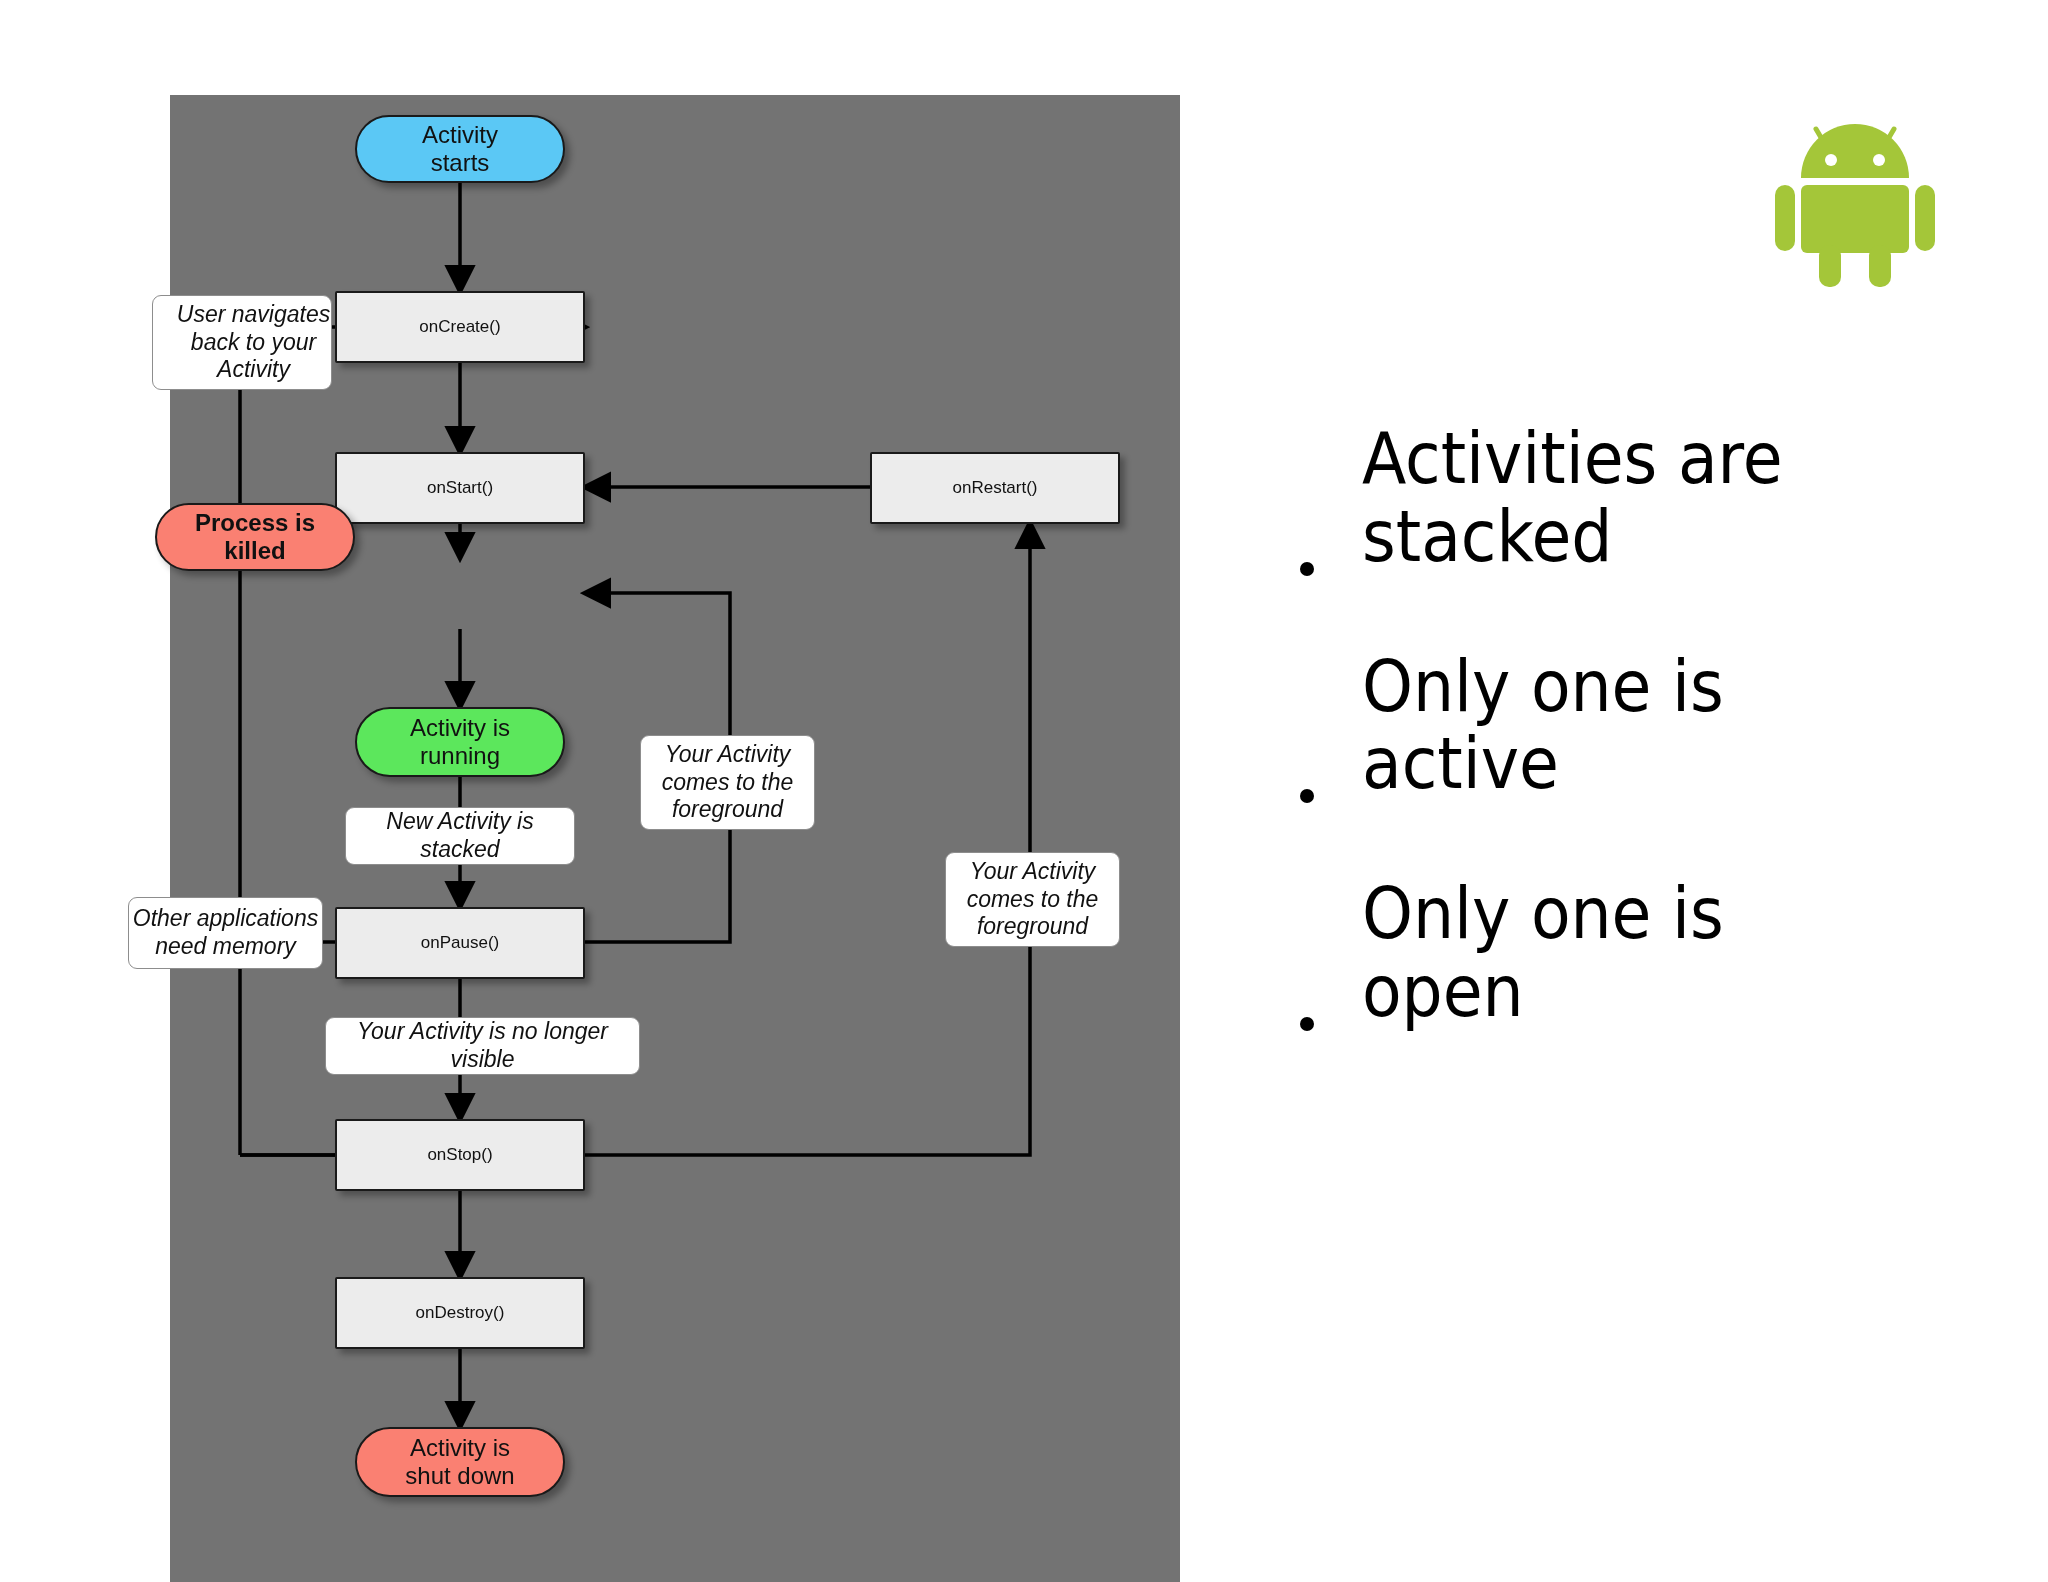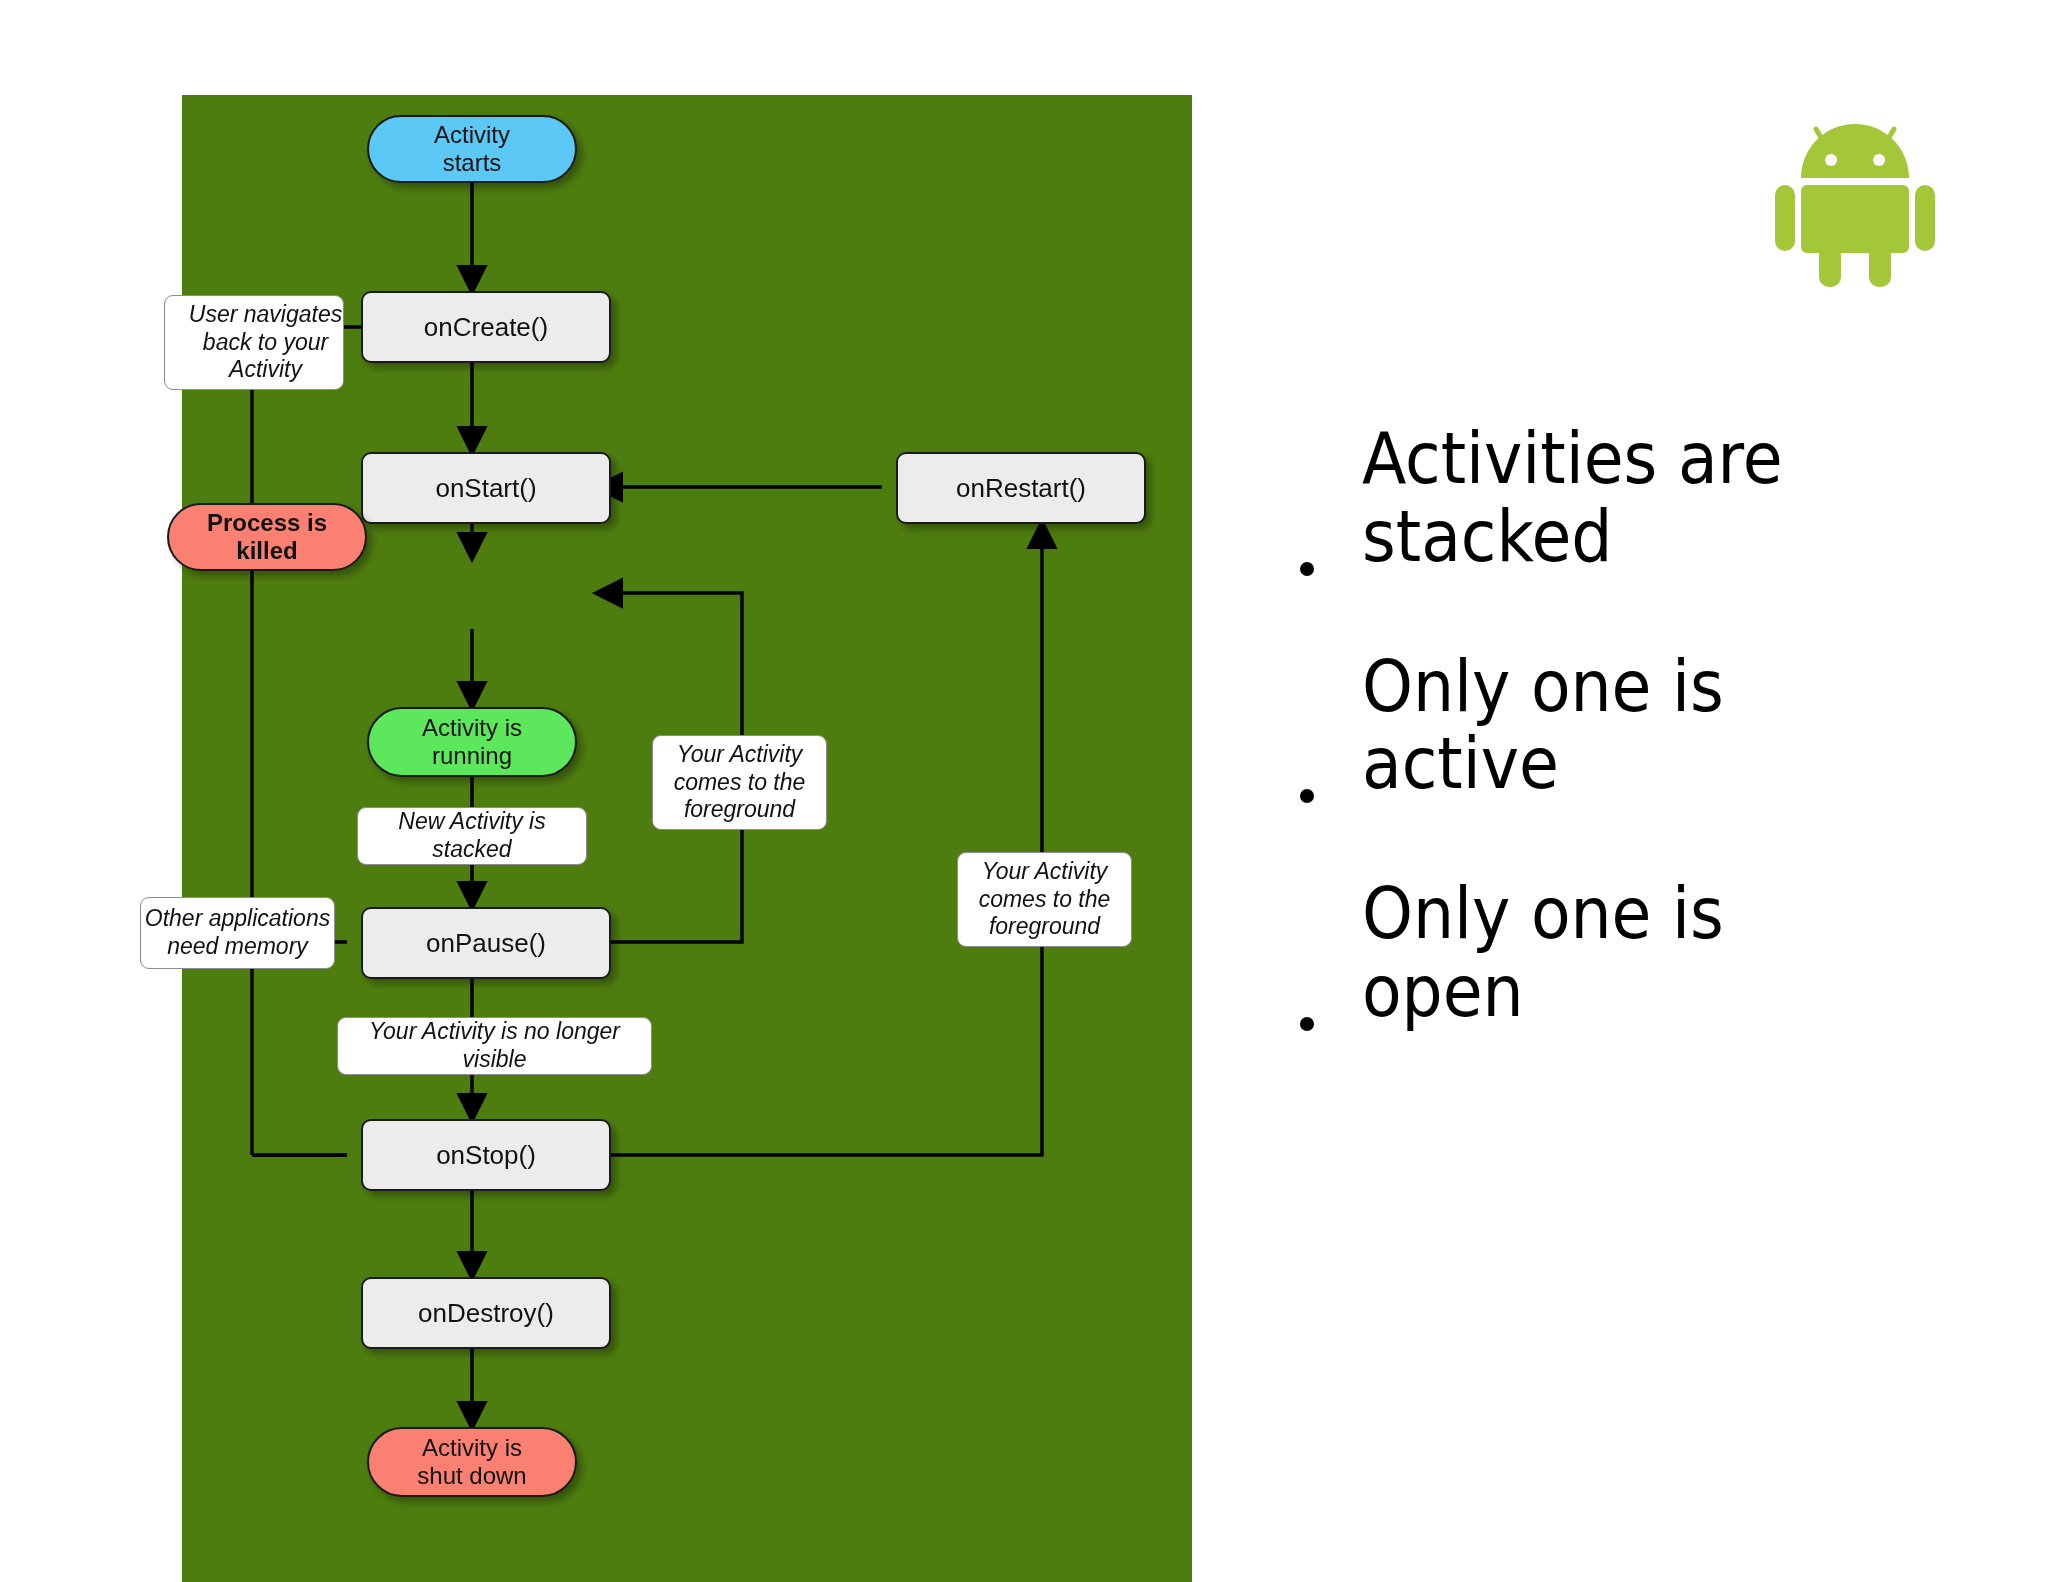--- a/index.html
+++ b/index.html
@@ -12,25 +12,25 @@
     width: 2048px;
     height: 1582px;
     background: #ffffff;
     overflow: hidden;
     font-family: "Liberation Sans", sans-serif;
   }
 
   
   #diagram-panel {
     position: absolute;
-    left: 182px;
+    left: 170px;
     top: 95px;
     width: 1010px;
     height: 1487px;
-    background: #4d7c0f;
+    background: #737373;
   }
   #diagram-svg {
     position: absolute;
     left: 0;
     top: 0;
   }
 
   
   .node {
     position: absolute;
@@ -39,24 +39,23 @@
     align-items: center;
     justify-content: center;
     text-align: center;
     color: #111111;
     line-height: 1.18;
     white-space: pre-line;
   }
   .node.method {
     background: #ececec;
     border: 2px solid #1a1a1a;
-    border-radius: 10px;
-    font-size: 26px;
+    border-radius: 2px;
+    font-size: 17px;
     box-shadow: 5px 5px 6px rgba(0,0,0,0.30);
-    margin-left: 14px;
   }
   .node.terminal {
     border: 2px solid #1a1a1a;
     border-radius: 999px;
     font-size: 24px;
     box-shadow: 5px 5px 7px rgba(0,0,0,0.32);
   }
   .node.terminal.start   { background: #5bc8f5; }
   .node.terminal.running { background: #5ce75c; }
   .node.terminal.killed  { background: #fa8072; font-weight: bold; }

